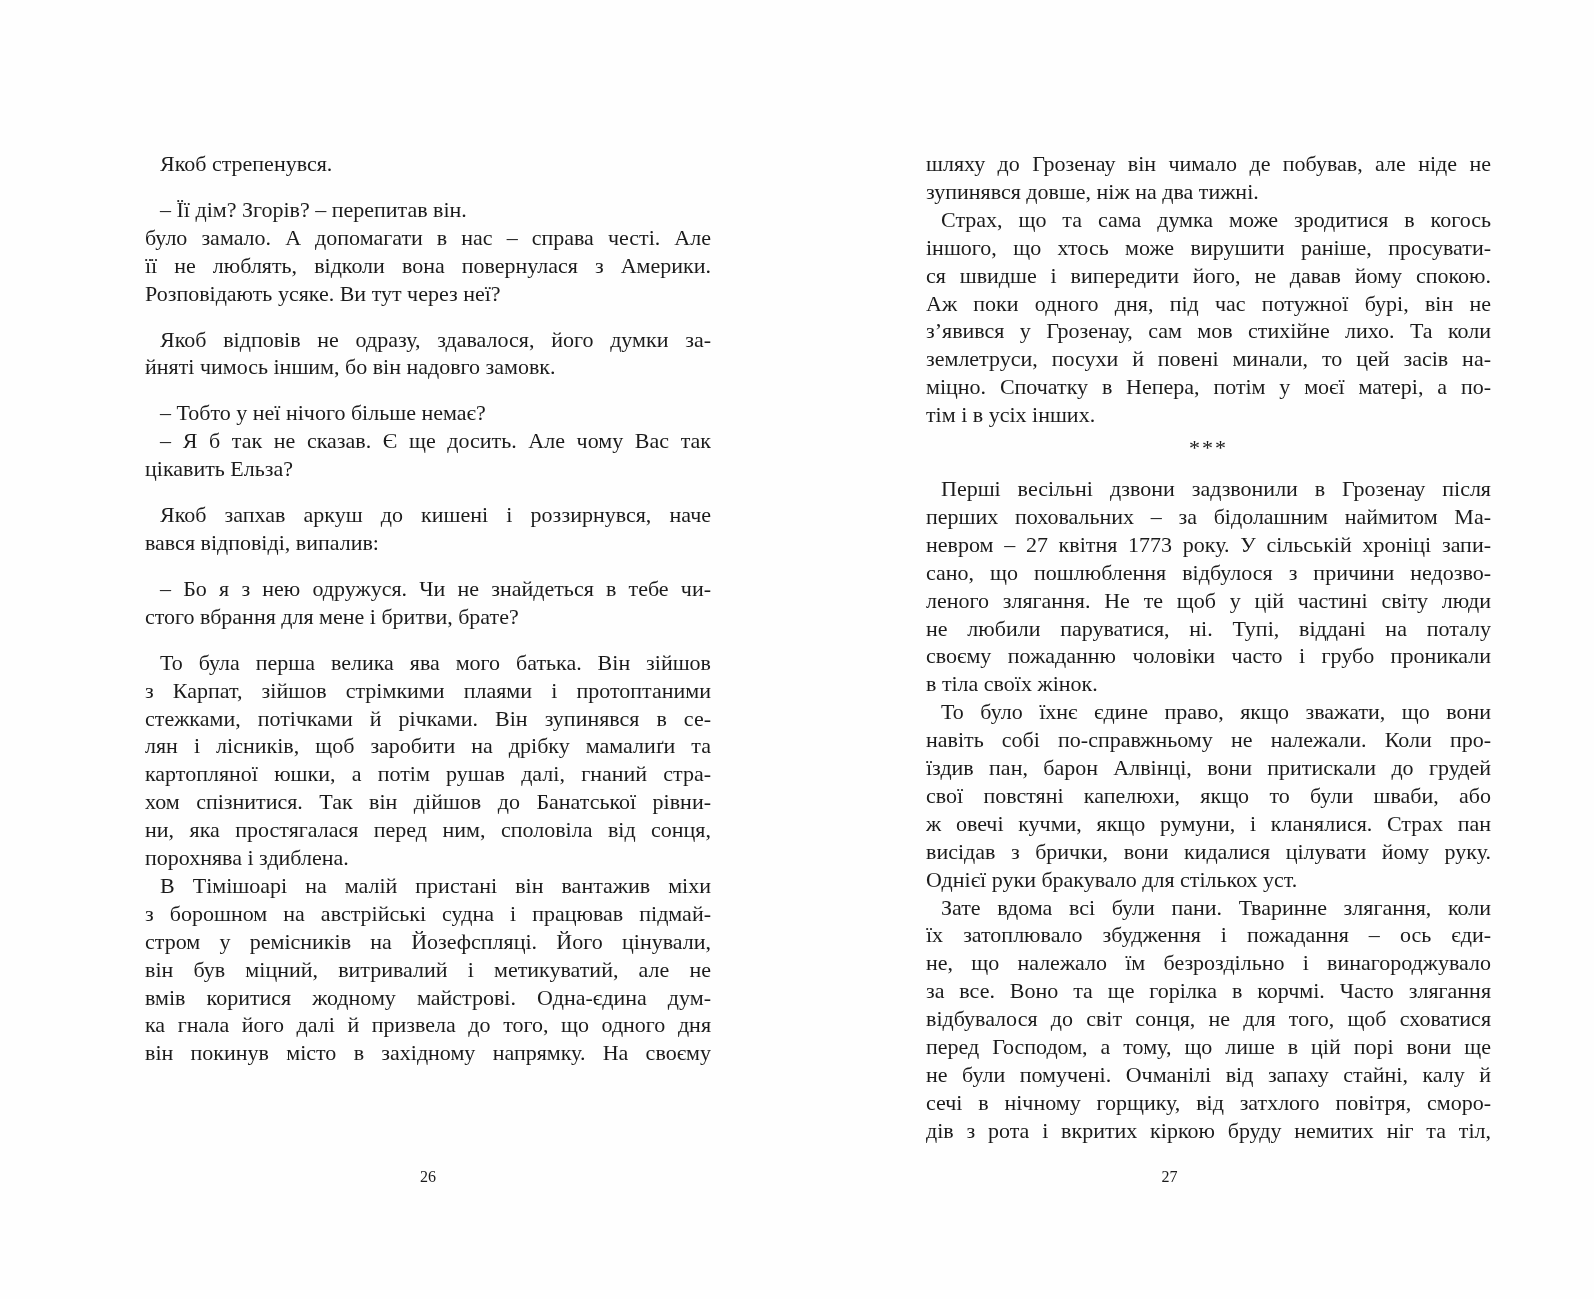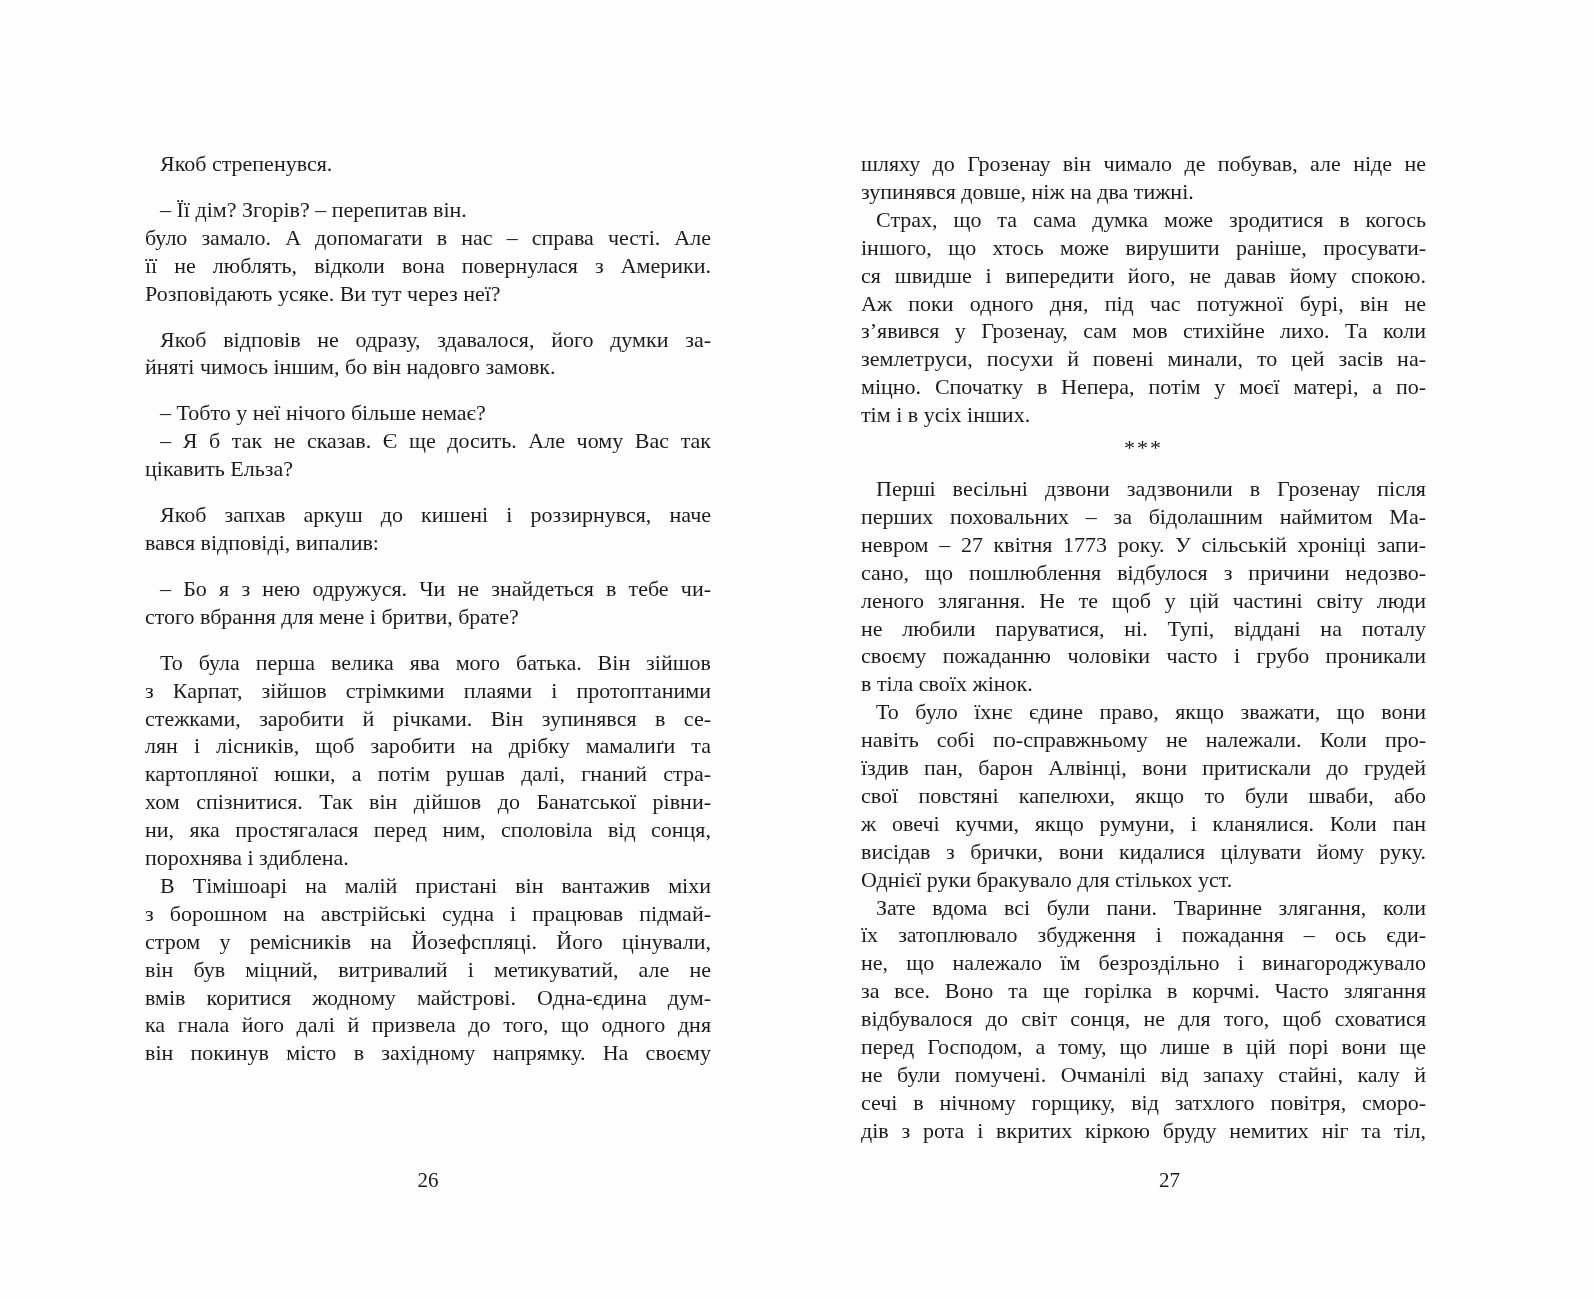--- a/index.html
+++ b/index.html
@@ -12,35 +12,35 @@
     overflow: hidden;
   }
   .spread { position: absolute; inset: 0; }
   .col {
     position: absolute;
     top: 150px;
     font-size: 22px;
     line-height: 27.9px;
   }
   .col-left  { left: 145px; width: 566px; }
-  .col-right { left: 861px; width: 565px; }
+  .col-right { left: 926px; width: 565px; }
   .ln { text-align: justify; text-align-last: justify; white-space: normal; }
   .ln.end { text-align-last: left; }
   .ln.ind { text-indent: 15px; }
   .ln.gap { margin-top: 18px; }
   .ln.sep {
     text-align: center; text-align-last: center;
     text-indent: 0;
     letter-spacing: 2px;
     margin-top: 5px; margin-bottom: 13px;
   }
   .folio {
     position: absolute;
     top: 1168px;
-    font-size: 21px;
+    font-size: 16px;
     text-align: center;
   }
   .folio-left  { left: 145px; width: 566px; }
   .folio-right { left: 887px; width: 565px; }
 </style>
 </head>
 <body>
 
 <div class="spread">
 
@@ -54,21 +54,21 @@
     <div class="ln end">йняті чимось іншим, бо він надовго замовк.</div>
     <div class="ln ind end gap">– Тобто у неї нічого більше немає?</div>
     <div class="ln ind">– Я б так не сказав. Є ще досить. Але чому Вас так</div>
     <div class="ln end">цікавить Ельза?</div>
     <div class="ln ind gap">Якоб запхав аркуш до кишені і роззирнувся, наче</div>
     <div class="ln end">вався відповіді, випалив:</div>
     <div class="ln ind gap">– Бо я з нею одружуся. Чи не знайдеться в тебе чи-</div>
     <div class="ln end">стого вбрання для мене і бритви, брате?</div>
     <div class="ln ind gap">То була перша велика ява мого батька. Він зійшов</div>
     <div class="ln">з Карпат, зійшов стрімкими плаями і протоптаними</div>
-    <div class="ln">стежками, заробити й річками. Він зупинявся в се-</div>
+    <div class="ln">стежками, потічками й річками. Він зупинявся в се-</div>
     <div class="ln">лян і лісників, щоб заробити на дрібку мамалиґи та</div>
     <div class="ln">картопляної юшки, а потім рушав далі, гнаний стра-</div>
     <div class="ln">хом спізнитися. Так він дійшов до Банатської рівни-</div>
     <div class="ln">ни, яка простягалася перед ним, споловіла від сонця,</div>
     <div class="ln end">порохнява і здиблена.</div>
     <div class="ln ind">В Тімішоарі на малій пристані він вантажив міхи</div>
     <div class="ln">з борошном на австрійські судна і працював підмай-</div>
     <div class="ln">стром у ремісників на Йозефспляці. Його цінували,</div>
     <div class="ln">він був міцний, витривалий і метикуватий, але не</div>
     <div class="ln">вмів коритися жодному майстрові. Одна-єдина дум-</div>
@@ -93,21 +93,21 @@
     <div class="ln">невром – 27 квітня 1773 року. У сільській хроніці запи-</div>
     <div class="ln">сано, що пошлюблення відбулося з причини недозво-</div>
     <div class="ln">леного злягання. Не те щоб у цій частині світу люди</div>
     <div class="ln">не любили паруватися, ні. Тупі, віддані на поталу</div>
     <div class="ln">своєму пожаданню чоловіки часто і грубо проникали</div>
     <div class="ln end">в тіла своїх жінок.</div>
     <div class="ln ind">То було їхнє єдине право, якщо зважати, що вони</div>
     <div class="ln">навіть собі по-справжньому не належали. Коли про-</div>
     <div class="ln">їздив пан, барон Алвінці, вони притискали до грудей</div>
     <div class="ln">свої повстяні капелюхи, якщо то були шваби, або</div>
-    <div class="ln">ж овечі кучми, якщо румуни, і кланялися. Коли пан</div>
+    <div class="ln">ж овечі кучми, якщо румуни, і кланялися. Страх пан</div>
     <div class="ln">висідав з брички, вони кидалися цілувати йому руку.</div>
     <div class="ln end">Однієї руки бракувало для стількох уст.</div>
     <div class="ln ind">Зате вдома всі були пани. Тваринне злягання, коли</div>
     <div class="ln">їх затоплювало збудження і пожадання – ось єди-</div>
     <div class="ln">не, що належало їм безроздільно і винагороджувало</div>
     <div class="ln">за все. Воно та ще горілка в корчмі. Часто злягання</div>
     <div class="ln">відбувалося до світ сонця, не для того, щоб сховатися</div>
     <div class="ln">перед Господом, а тому, що лише в цій порі вони ще</div>
     <div class="ln">не були помучені. Очманілі від запаху стайні, калу й</div>
     <div class="ln">сечі в нічному горщику, від затхлого повітря, сморо-</div>

